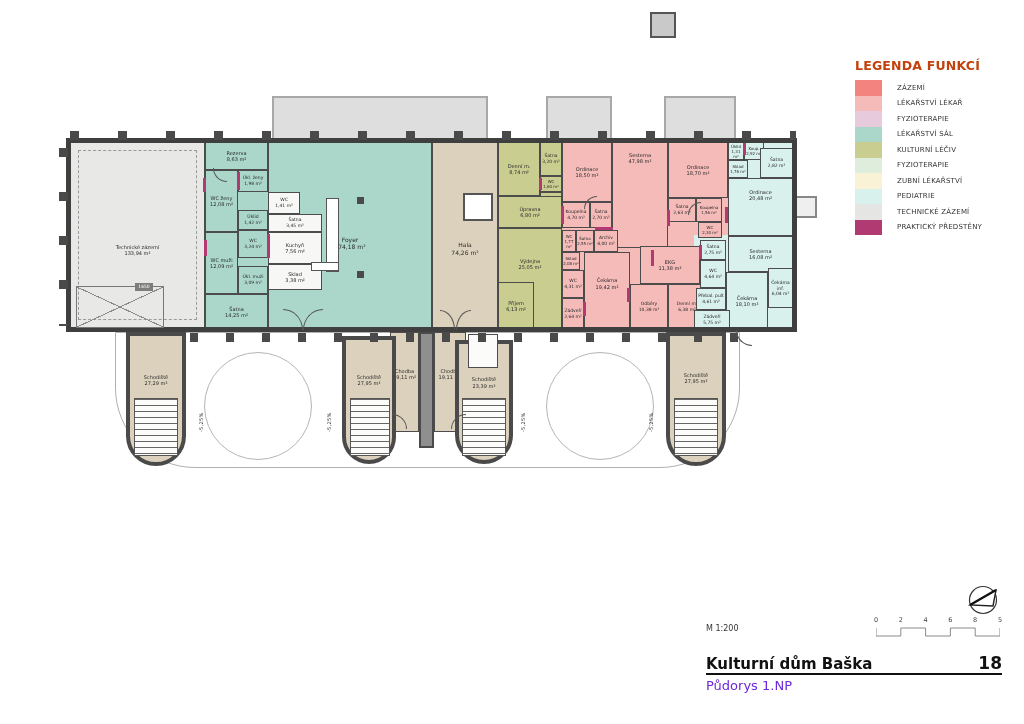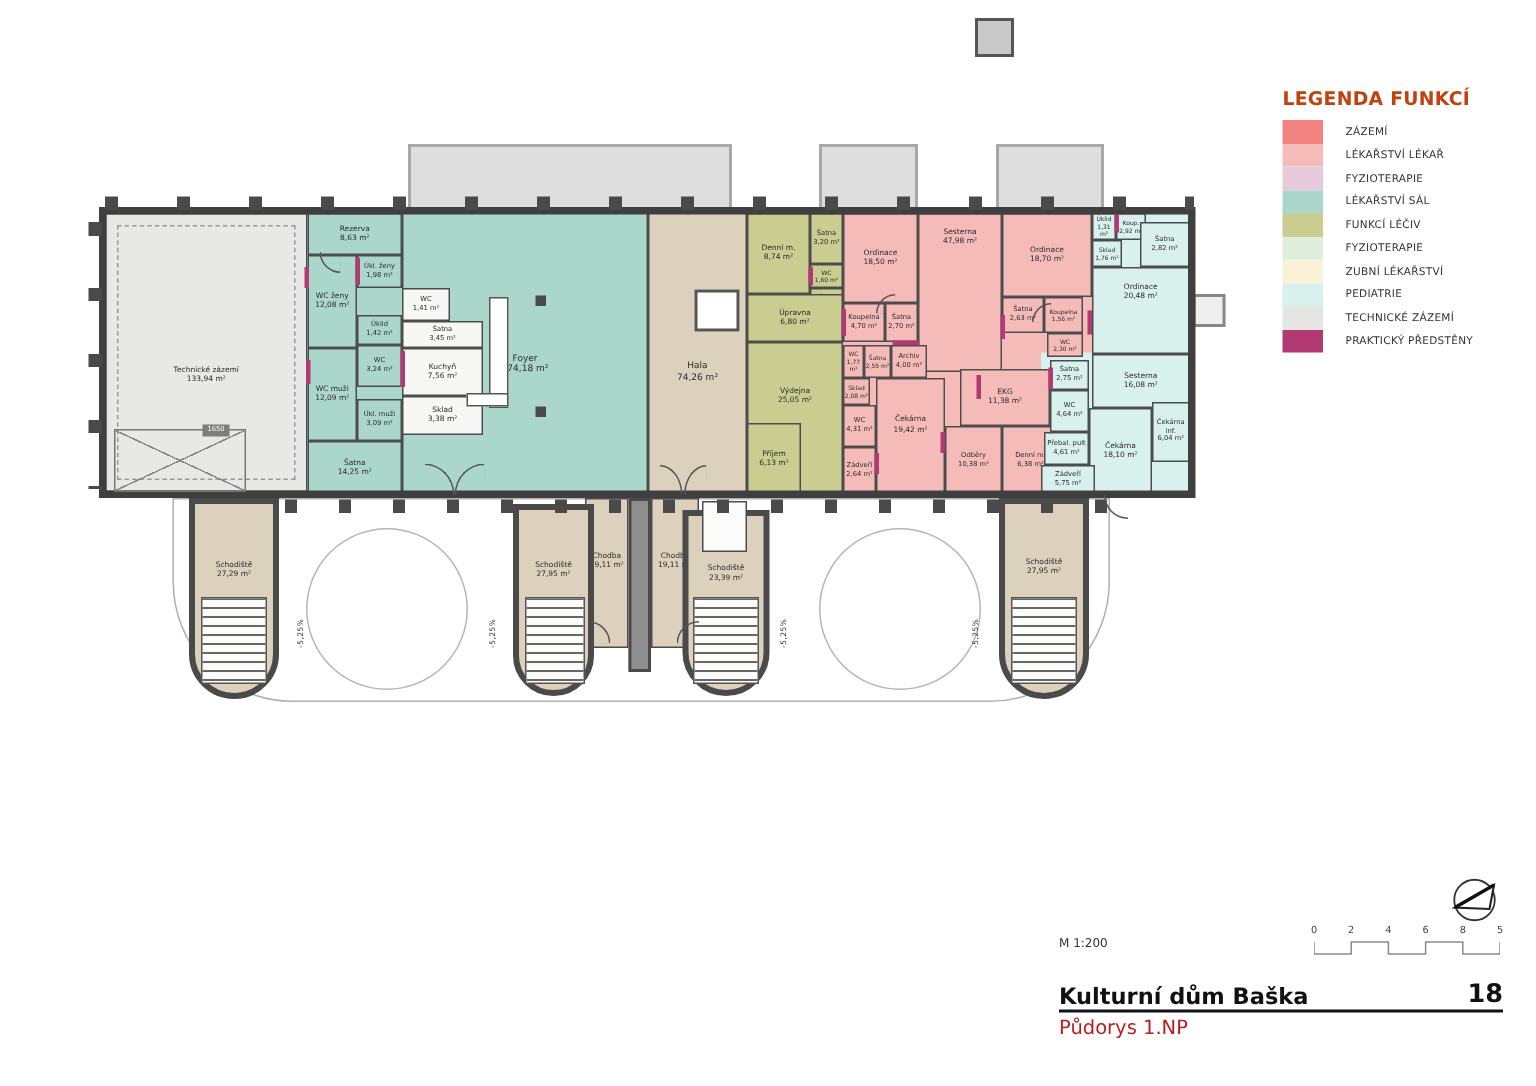--- a/index.html
+++ b/index.html
@@ -20,21 +20,21 @@
   .scale-label{position:absolute;left:706px;top:624px;font-size:8px;color:#333;}
   .scalebar{position:absolute;left:876px;top:616px;width:124px;height:22px;}
   .scalebar .ticks{position:absolute;left:0;top:0;width:124px;height:9px;}
   .scalebar .ticks span{position:absolute;top:0;font-size:6.5px;color:#444;transform:translateX(-50%);}
   .scalebar svg{position:absolute;left:0;top:11px;}
   .north{position:absolute;left:962px;top:584px;}
   .title-row{position:absolute;left:706px;top:650px;width:296px;height:23px;
              border-bottom:2.5px solid #111;display:flex;align-items:flex-end;justify-content:space-between;}
   .proj-title{font-size:15px;font-weight:bold;color:#111;}
   .sheet-no{font-size:17px;font-weight:bold;color:#111;}
-  .drawing-title{position:absolute;left:706px;top:678px;font-size:13px;color:#b91c1c;}
+  .drawing-title{position:absolute;left:706px;top:678px;font-size:13px;color:#6d28d9;}
   .door{border:0 solid #555;background:transparent;}
   .hatch{background:
      linear-gradient(to top right,transparent 49.3%,#8a8a8a 49.3% 50.7%,transparent 50.7%),
      linear-gradient(to bottom right,transparent 49.3%,#8a8a8a 49.3% 50.7%,transparent 50.7%);}
   .stairs{background-color:#fcfcfb;background-image:repeating-linear-gradient(180deg,#666 0 1px,transparent 1px 6px);
           border:1px solid #555;}
   .ramp{writing-mode:vertical-rl;transform:rotate(180deg);font-size:5px;color:#333;letter-spacing:.3px;}
 </style>
 </head>
 <body>
@@ -466,21 +466,21 @@
         <div class="legend-item">
           <span class="swatch" style="background: rgb(231, 203, 221);"></span>
           <span class="legend-label">FYZIOTERAPIE</span>
         </div>
         <div class="legend-item">
           <span class="swatch" style="background: rgb(171, 215, 203);"></span>
           <span class="legend-label">LÉKAŘSTVÍ SÁL</span>
         </div>
         <div class="legend-item">
           <span class="swatch" style="background: rgb(201, 206, 144);"></span>
-          <span class="legend-label">FUNKCÍ LÉČIV</span>
+          <span class="legend-label">KULTURNÍ LÉČIV</span>
         </div>
         <div class="legend-item">
           <span class="swatch" style="background: rgb(223, 238, 220);"></span>
           <span class="legend-label">FYZIOTERAPIE</span>
         </div>
         <div class="legend-item">
           <span class="swatch" style="background: rgb(250, 242, 215);"></span>
           <span class="legend-label">ZUBNÍ LÉKAŘSTVÍ</span>
         </div>
         <div class="legend-item">

